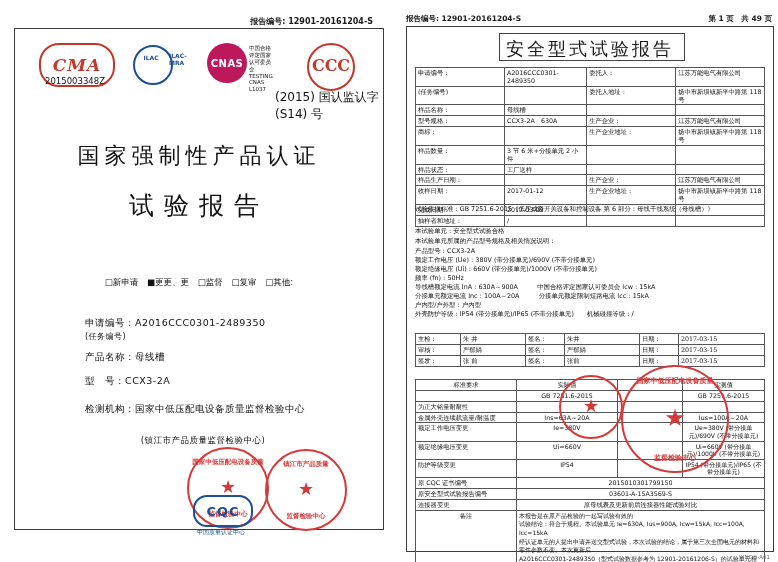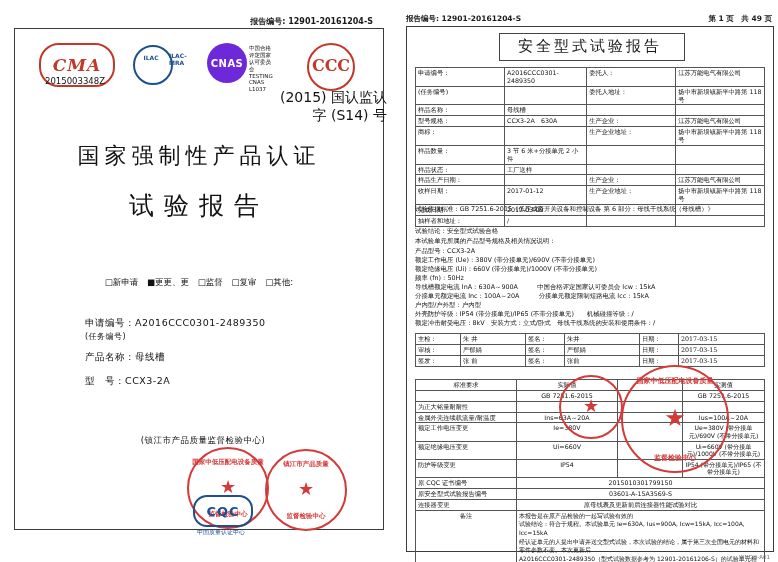--- a/index.html
+++ b/index.html
@@ -21,30 +21,30 @@
   .cma-code{position:absolute;left:14px;top:33px;width:92px;text-align:center;font-size:8.5px;color:#111;}
 
   
   .ilac{left:118px;width:58px;height:40px;}
   .ilac-ring{position:absolute;left:0;top:2px;width:36px;height:36px;border:2px solid #1d4f91;border-radius:50%;}
   .ilac-txt{position:absolute;left:3px;top:12px;width:30px;text-align:center;font-size:6px;color:#1d4f91;font-weight:bold;line-height:1.1;}
   .ilac-side{position:absolute;left:36px;top:10px;font-size:6px;color:#1d4f91;font-weight:bold;line-height:1.15;}
 
   
   .cnas{left:192px;width:66px;height:44px;}
-  .cnas-circ{position:absolute;left:0;top:0;width:40px;height:40px;border-radius:50%;background:#6d28d9;color:#fff;
+  .cnas-circ{position:absolute;left:0;top:0;width:40px;height:40px;border-radius:50%;background:#be185d;color:#fff;
      display:flex;align-items:center;justify-content:center;font-size:10px;font-weight:bold;letter-spacing:.5px;}
   .cnas-side{position:absolute;left:42px;top:2px;font-size:5.5px;line-height:1.25;color:#111;}
 
   
   .ccc{left:286px;width:60px;height:44px;}
   .ccc-c{position:absolute;left:6px;top:0;width:44px;height:44px;border-radius:50%;border:2px solid #c0392b;}
   .ccc-inner{position:absolute;left:0;top:0;width:100%;height:100%;display:flex;align-items:center;justify-content:center;
      color:#c0392b;font-size:16px;font-weight:bold;font-family:"DejaVu Serif",serif;}
-  .ccc-label{position:absolute;left:-26px;top:46px;width:112px;text-align:right;font-size:14px;color:#111;}
+  .ccc-label{position:absolute;left:-26px;top:46px;width:112px;text-align:left;font-size:12px;color:#111;}
 
   .big-title{position:absolute;left:0;top:112px;width:368px;text-align:center;
     font-family:"DejaVu Serif","Liberation Serif",serif;font-size:22px;letter-spacing:5px;color:#111;}
   .big-title2{position:absolute;left:0;top:160px;width:368px;text-align:center;
     font-family:"DejaVu Serif","Liberation Serif",serif;font-size:25px;letter-spacing:10px;color:#111;}
 
   .checkrow{position:absolute;left:0;top:248px;width:368px;text-align:center;font-size:8.5px;color:#111;}
   .checkrow span{margin:0 3px;}
 
   .field{position:absolute;left:70px;font-size:9.5px;color:#111;letter-spacing:.5px;}
@@ -66,21 +66,21 @@
 
   .cqc{position:absolute;left:178px;top:466px;width:56px;height:40px;}
   .cqc-box{width:56px;height:28px;border:2px solid #1d4f91;border-radius:14px;color:#1d4f91;font-weight:bold;
     font-size:13px;display:flex;align-items:center;justify-content:center;letter-spacing:1px;}
   .cqc-sub{text-align:center;font-size:6px;color:#1d4f91;margin-top:1px;}
 
   
   .right{position:absolute;left:400px;top:0;width:378px;height:562px;}
   .r-top{position:absolute;left:6px;top:14px;width:366px;font-size:7.5px;font-weight:bold;display:flex;justify-content:space-between;}
   .r-frame{position:absolute;left:6px;top:26px;width:366px;height:524px;border:1px solid #3b3b3b;}
-  .r-title{position:absolute;left:0;top:10px;width:366px;text-align:center;font-size:15px;letter-spacing:3px;
+  .r-title{position:absolute;left:0;top:10px;width:366px;text-align:center;font-size:18px;letter-spacing:3px;
      font-family:"DejaVu Serif","Liberation Serif",serif;}
   .r-titlebox{position:absolute;left:92px;top:6px;width:184px;height:26px;border:1px solid #444;}
 
   table.grid{position:absolute;left:8px;top:40px;width:350px;border-collapse:collapse;font-size:6.3px;line-height:1.25;}
   table.grid td{border:1px solid #555;padding:1px 2px;vertical-align:top;color:#111;}
   .lbl{width:84px;}
   .center{text-align:center;}
   .twoline{font-size:6.1px;}
   .sec{position:absolute;left:8px;width:350px;font-size:6.4px;line-height:1.35;color:#111;}
 
@@ -142,20 +142,23 @@
       <div class="field f1">
         <span>申请编号：</span><span>A2016CCC0301-2489350</span>
       </div>
       <div class="field f1b">(任务编号)</div>
       <div class="field f2">
         <span>产品名称：</span><span>母线槽</span>
       </div>
       <div class="field f3">
         <span>型　号：</span><span>CCX3-2A</span>
       </div>
+      <div class="field f4">
+        <span>检测机构：</span><span>国家中低压配电设备质量监督检验中心</span>
+      </div>
       <div class="field f6">(镇江市产品质量监督检验中心)</div>
 
       <div class="stamp lstamp1">
         <div class="stamp-arc top">国家中低压配电设备质量</div>
         <div class="star">★</div>
         <div class="stamp-arc bot">监督检验中心</div>
       </div>
       <div class="stamp lstamp2">
         <div class="stamp-arc top">镇江市产品质量</div>
         <div class="star">★</div>
@@ -245,32 +248,31 @@
         <tr>
           <td class="lbl">抽样者和地址：</td>
           <td>/</td>
           <td class="lbl"></td>
           <td></td>
         </tr>
       </tbody>
         </table>
 
       <div class="sec" style="top:178px">试验依据标准：GB 7251.6-2015《低压成套开关设备和控制设备 第 6 部分：母线干线系统（母线槽）》</div>
-      <div class="sec" style="top:200px">试验结论：安全型式试验合格</div>
+      <div class="sec" style="top:200px">本试验单元：安全型式试验合格</div>
       <div class="sec" style="top:210px">本试验单元所属的产品型号规格及相关情况说明：</div>
 
       <div class="sec" style="top:220px">产品型号：CCX3-2A</div>
       <div class="sec" style="top:229px">额定工作电压 (Ue)：380V (带分接单元)/690V (不带分接单元)</div>
       <div class="sec" style="top:238px">额定绝缘电压 (Ui)：660V (带分接单元)/1000V (不带分接单元)</div>
       <div class="sec" style="top:247px">频率 (fn)：50Hz</div>
       <div class="sec" style="top:256px">导线槽额定电流 InA：630A～900A　　　中国合格评定国家认可委员会 Icw：15kA</div>
       <div class="sec" style="top:265px">分接单元额定电流 Inc：100A～20A　　　分接单元额定限制短路电流 Icc：15kA</div>
       <div class="sec" style="top:274px">户内型/户外型：户内型</div>
       <div class="sec" style="top:283px">外壳防护等级：IP54 (带分接单元)/IP65 (不带分接单元)　　机械碰撞等级：/</div>
-      <div class="sec" style="top:292px">额定冲击耐受电压：8kV　安装方式：立式/卧式　母线干线系统的安装和使用条件：/</div>
 
       <table class="grid" style="top:306px">
         <tbody>
             <tr>
           <td style="width:40px">主检：</td>
           <td style="width:60px" class="hand">朱  井</td>
           <td style="width:34px">签名：</td>
           <td style="width:70px" class="hand">朱井</td>
           <td style="width:34px">日期：</td>
           <td class="hand">2017-03-15</td>

